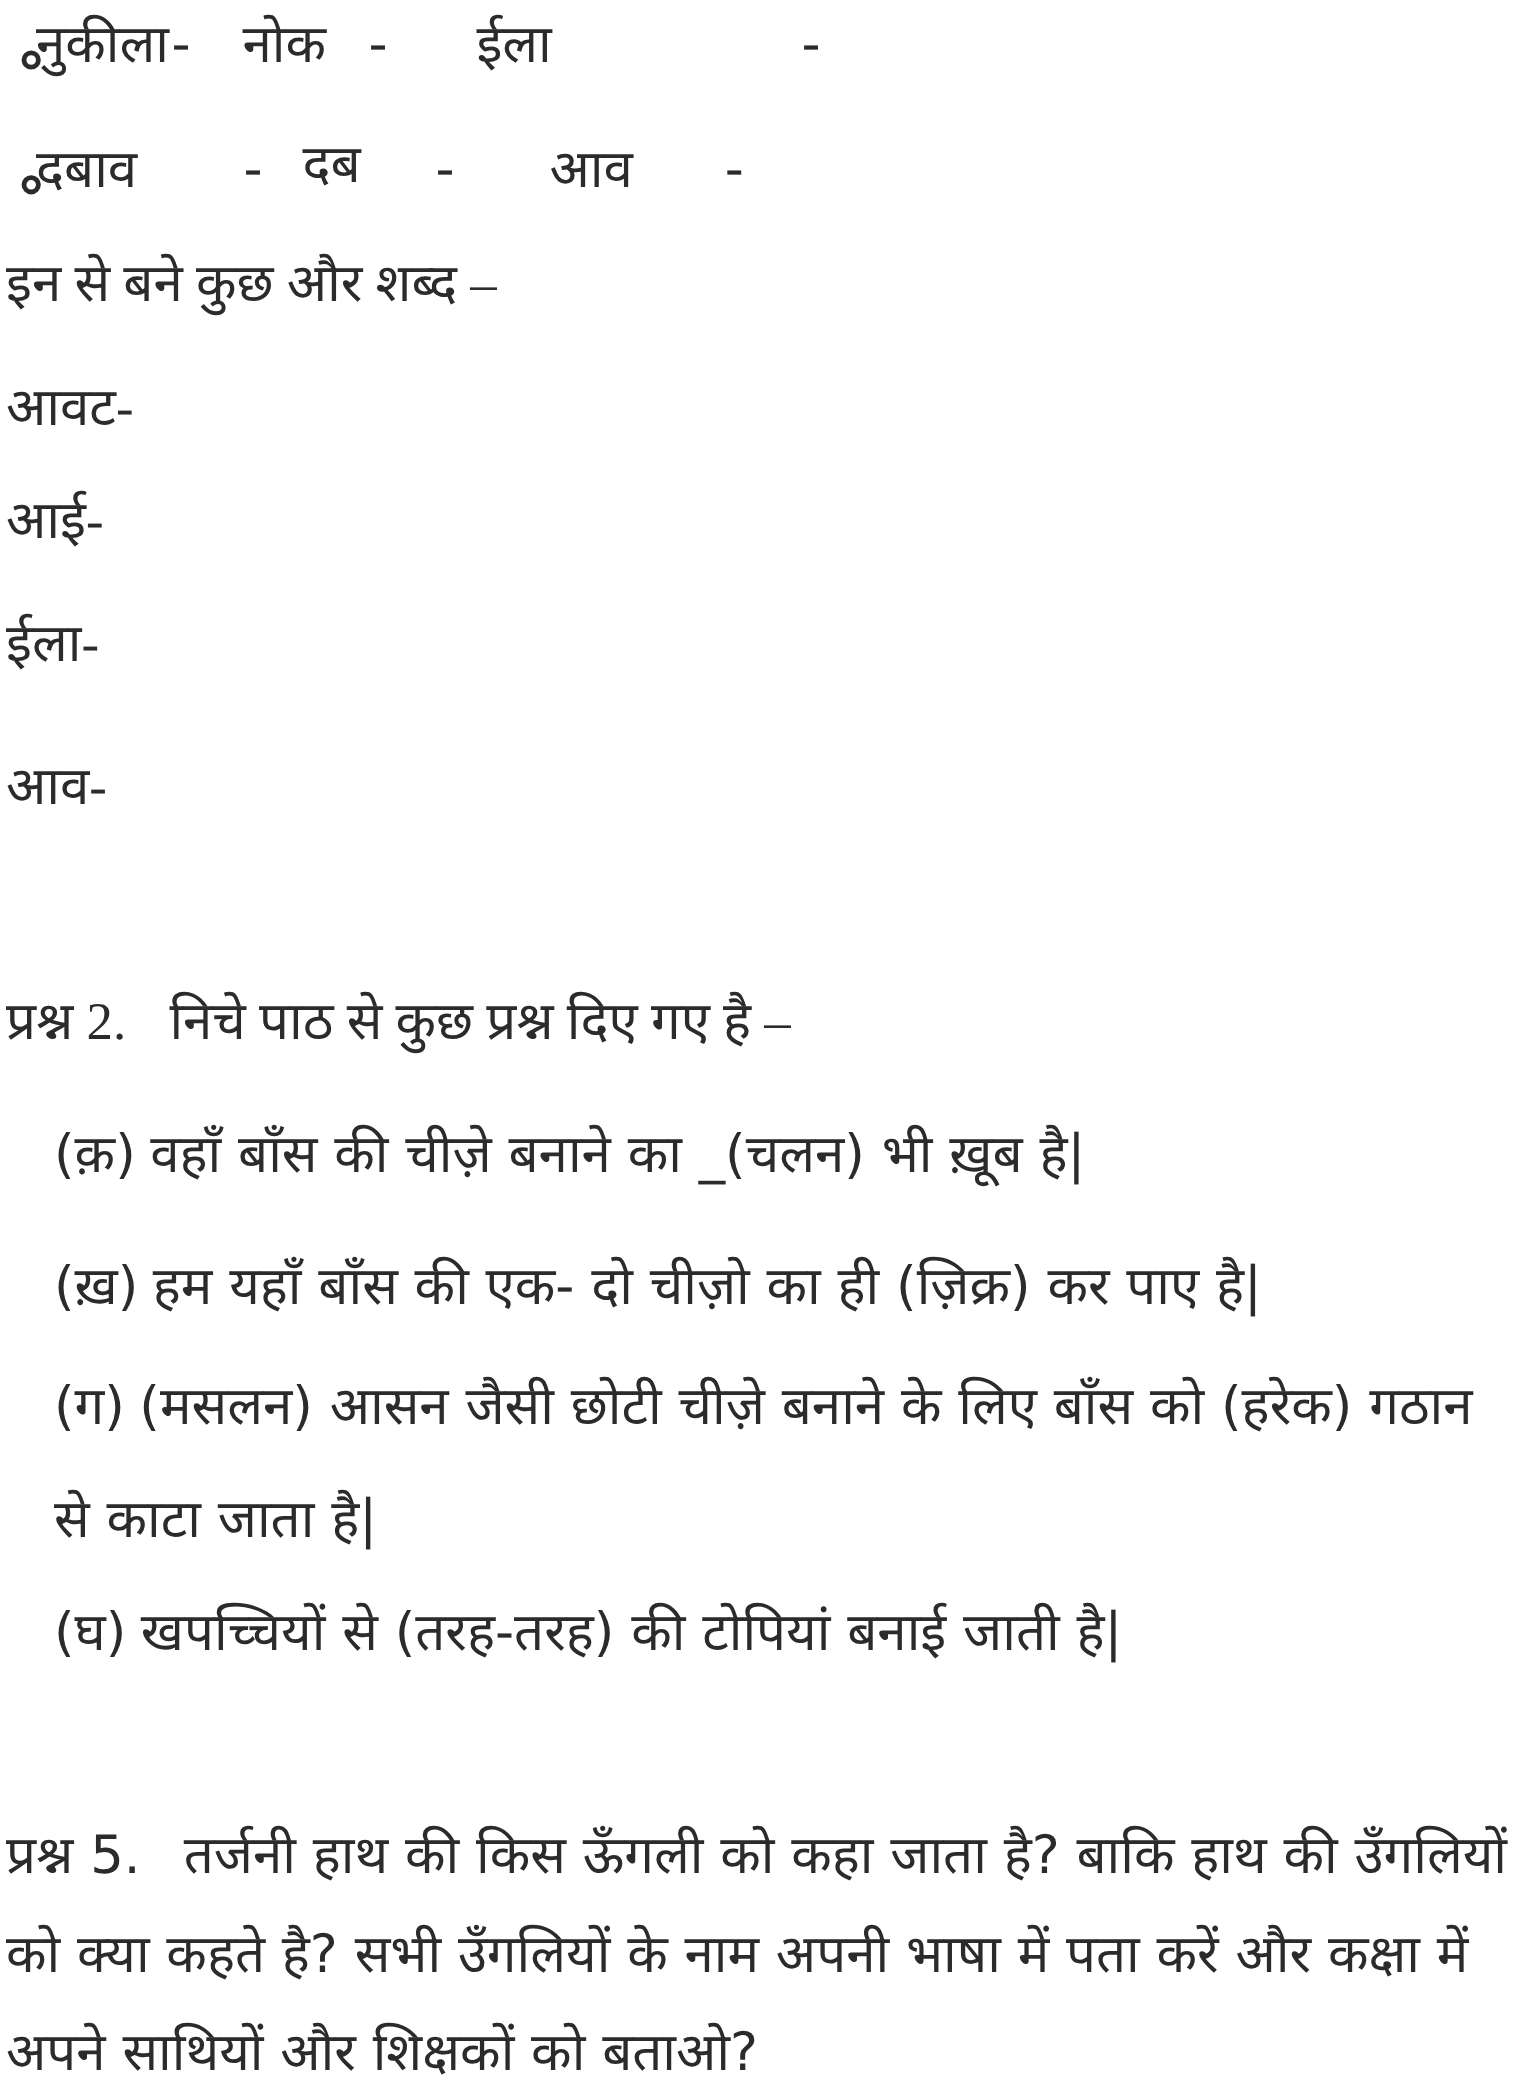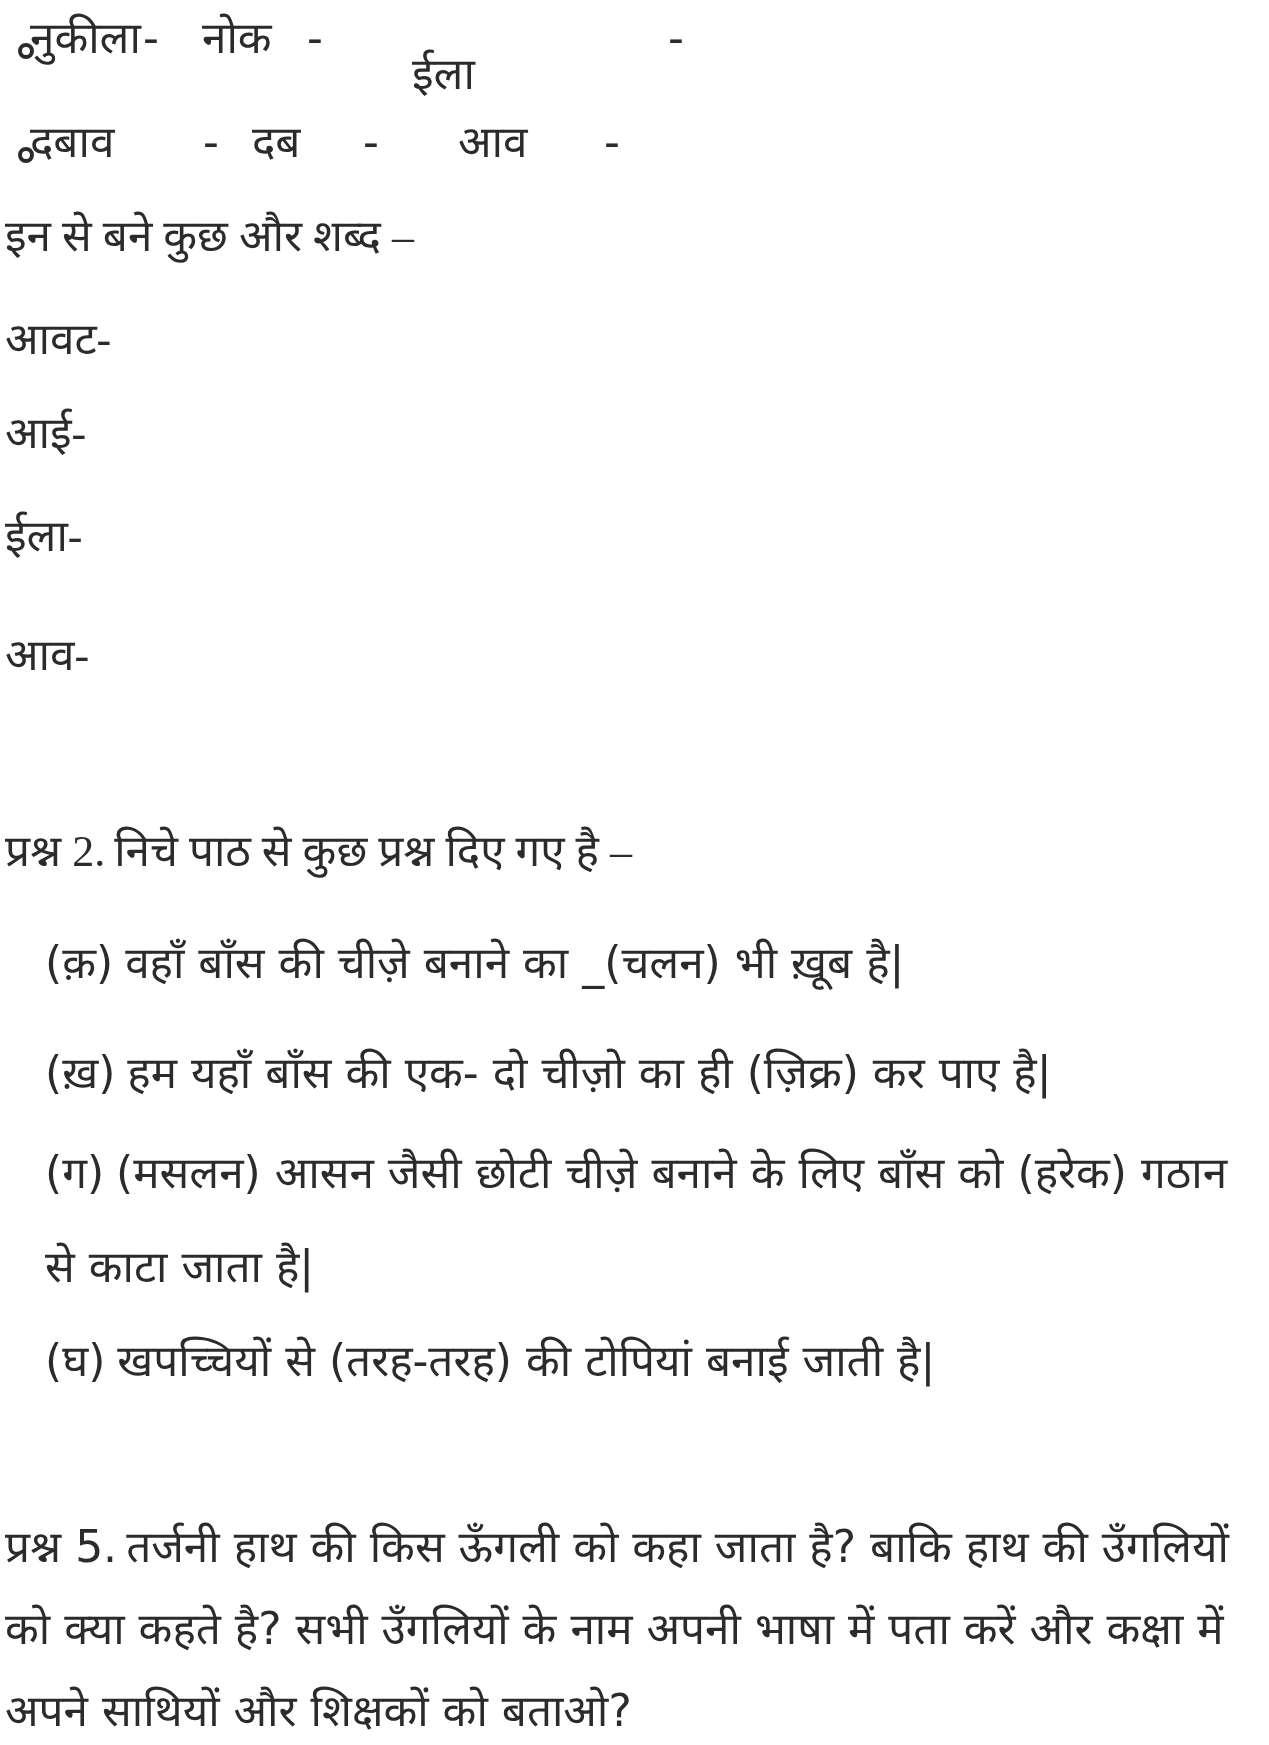--- a/index.html
+++ b/index.html
@@ -33,41 +33,41 @@
   .row { position: absolute; left: 0; width: 100%; height: 75px; }
   .row span { position: absolute; top: 0; white-space: nowrap; }
   .row .s-bullet { top: 6px; }
 
   .r1 { top: 6px; }
   .r1 .s-bullet { left: 18px; }
   .r1 .s-word { left: 30px; }
   .r1 .s-d1 { left: 143px; }
   .r1 .s-p1 { left: 202px; }
   .r1 .s-d2 { left: 307px; }
-  .r1 .s-p2 { left: 412px; margin-top: 36px; }
+  .r1 .s-p2 { left: 397px; }
   .r1 .s-d3 { left: 668px; }
 
   .r2 { top: 110px; }
   .r2 .s-bullet { left: 18px; }
   .r2 .s-word { left: 30px; }
   .r2 .s-d1 { left: 203px; }
-  .r2 .s-p1 { left: 252px; }
+  .r2 .s-p1 { left: 252px; font-family: Liberation Mono, monospace; }
   .r2 .s-d2 { left: 363px; }
   .r2 .s-p2 { left: 458px; }
   .r2 .s-d3 { left: 604px; }
 
   .intro { top: 205px; left: 5px; }
 
   .fw0 { top: 308px; left: 5px; }
   .fw1 { top: 402px; left: 5px; }
   .fw2 { top: 505px; left: 5px; }
   .fw3 { top: 624px; left: 5px; }
 
   .q2head { top: 820px; left: 5px; }
-  .q-label { margin-right: 9px; }
+  .q-label { margin-right: 36px; }
 
   .item {
     position: absolute;
     left: 0;
     width: 1269px;
     padding-left: 45px;
     white-space: normal;
     line-height: 94px;
   }
   .i0 { top: 916px; }

